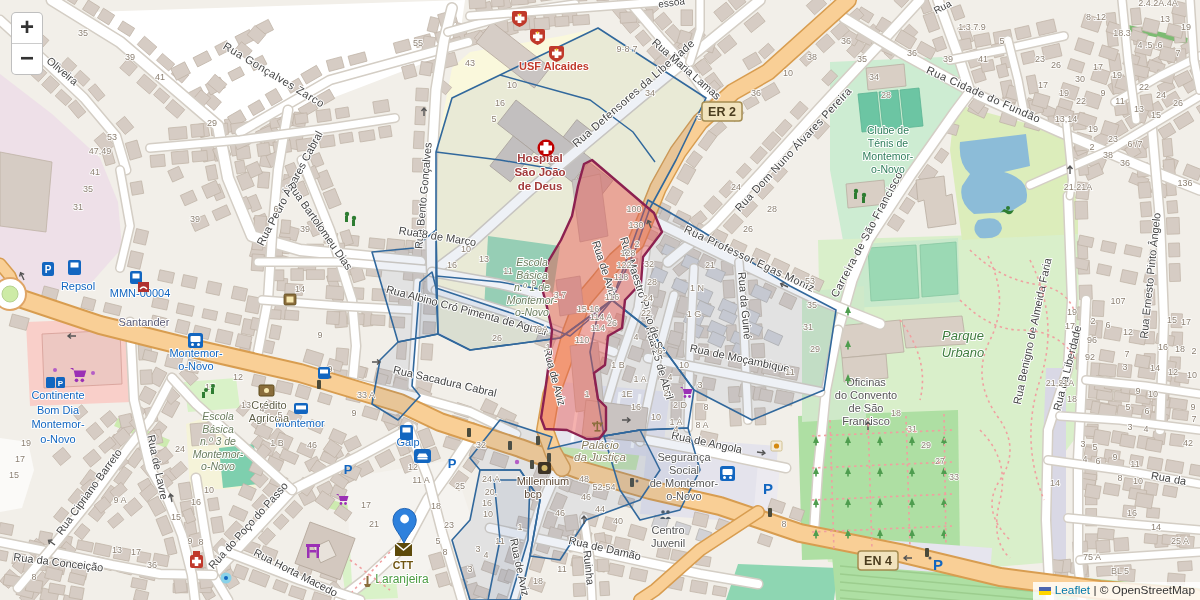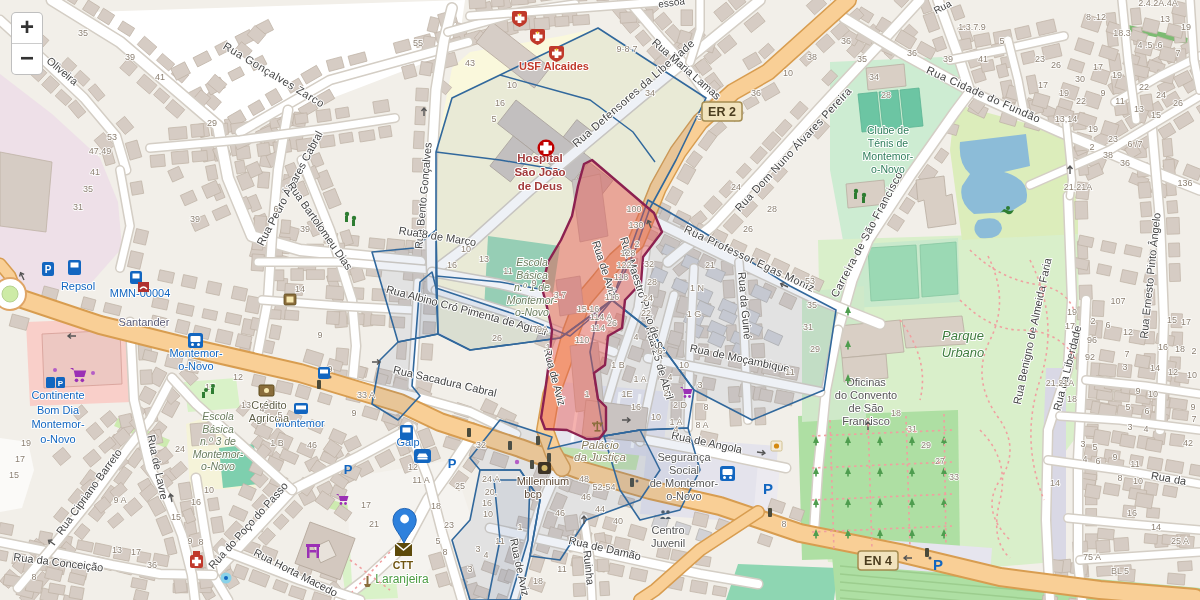--- a/index.html
+++ b/index.html
@@ -3447,12 +3447,16 @@
         <rect x="858" y="551" width="40" height="19" rx="3" fill="#f1e3bd" stroke="#a58d52" stroke-width="1.5"></rect>
         <text x="878" y="565" font-size="12.5" font-weight="bold" fill="#4a3c1e" text-anchor="middle">EN 4</text>
       </g>
 </svg>
 
 <div id="zoomctl">
       <div>+</div>
       <div>−</div>
     </div>
 
+<div id="attr"><svg width="12" height="8" style="vertical-align:-1px">
+        <rect width="12" height="4" fill="#4c66b0"></rect>
+        <rect y="4" width="12" height="4" fill="#ffd500"></rect>
+      </svg> <a>Leaflet</a> | © OpenStreetMap</div>
 </div>
 </body></html>

